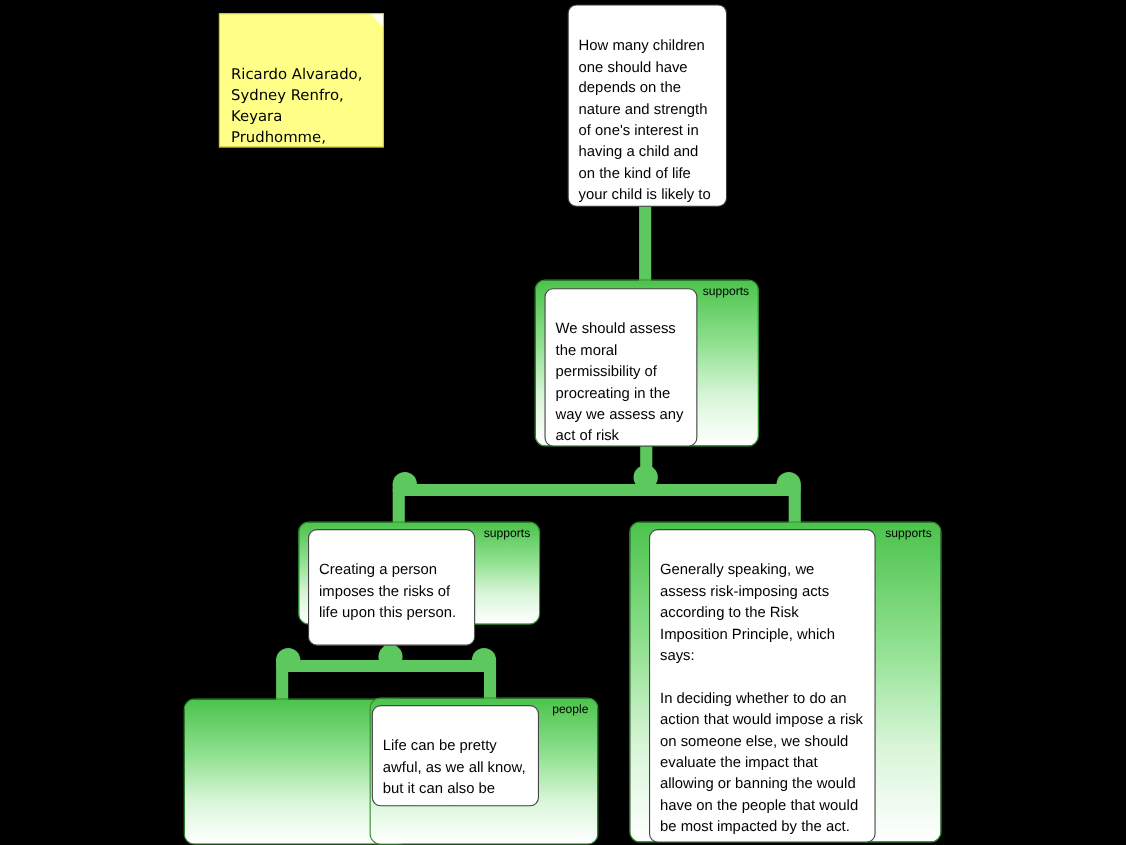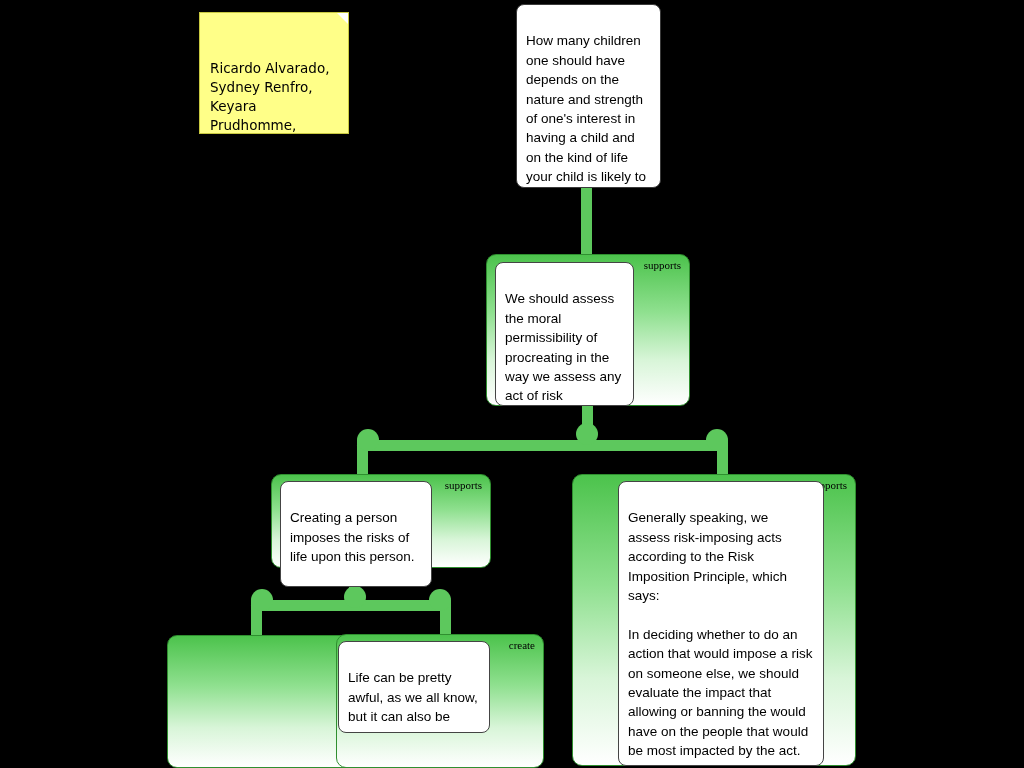--- a/index.html
+++ b/index.html
@@ -54,21 +54,21 @@
     border-radius: 10px;
     background: linear-gradient(to bottom, #4cc34c 0%, #8fe08f 38%, #d8f5d8 70%, #ffffff 100%);
     overflow: hidden;
   }
   .card .badge {
     position: absolute;
     top: 4px;
     right: 8px;
     font-size: 11px;
     color: #000000;
-    font-family: Liberation Serif, serif;
+    font-family: Liberation Sans, sans-serif;
   }
   
   .panel {
     position: absolute;
     box-sizing: border-box;
     background: #ffffff;
     border: 1.5px solid #444444;
     border-radius: 8px;
     padding: 7px 9px 7px 9px;
     font-size: 13.5px;
@@ -126,28 +126,28 @@
   <div class="card" style="left:271px; top:474px; width:220px; height:94px;">
     <span class="badge">supports</span>
   </div>
   <div class="panel" style="left:280px; top:481px; width:152px; height:106px;">
     <span>Creating a person imposes the risks of life upon this person.</span>
   </div>
 
   <div class="card" style="left:572px; top:474px; width:284px; height:292px;">
     <span class="badge">supports</span>
   </div>
-  <div class="panel" style="left:590px; top:481px; width:206px; height:285px;margin-left:28px;">
+  <div class="panel" style="left:590px; top:481px; width:206px; height:285px;">
     <span>Generally speaking, we assess risk-imposing acts according to the Risk Imposition Principle, which says:
 
 In deciding whether to do an action that would impose a risk on someone else, we should evaluate the impact that allowing or banning the would have on the people that would be most impacted by the act.</span>
   </div>
 
   <div class="card" style="left:167px; top:635px; width:204px; height:133px;"></div>
 
   <div class="card" style="left:336px; top:634px; width:208px; height:134px;">
-    <span class="badge">create</span>
+    <span class="badge">people</span>
   </div>
   <div class="panel" style="left:338px; top:641px; width:152px; height:92px;">
     <span>Life can be pretty awful, as we all know, but it can also be pretty great.</span>
   </div>
 
 </div>
 
 </body></html>

